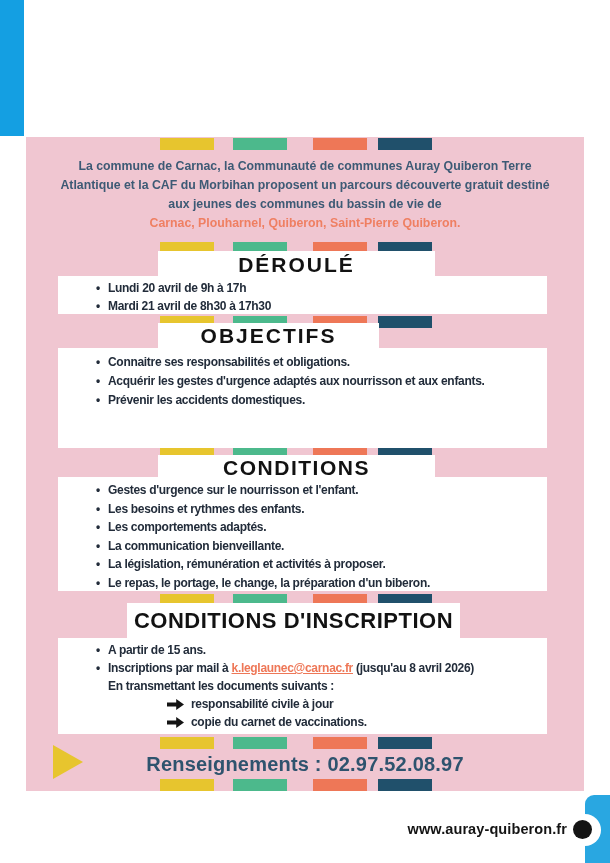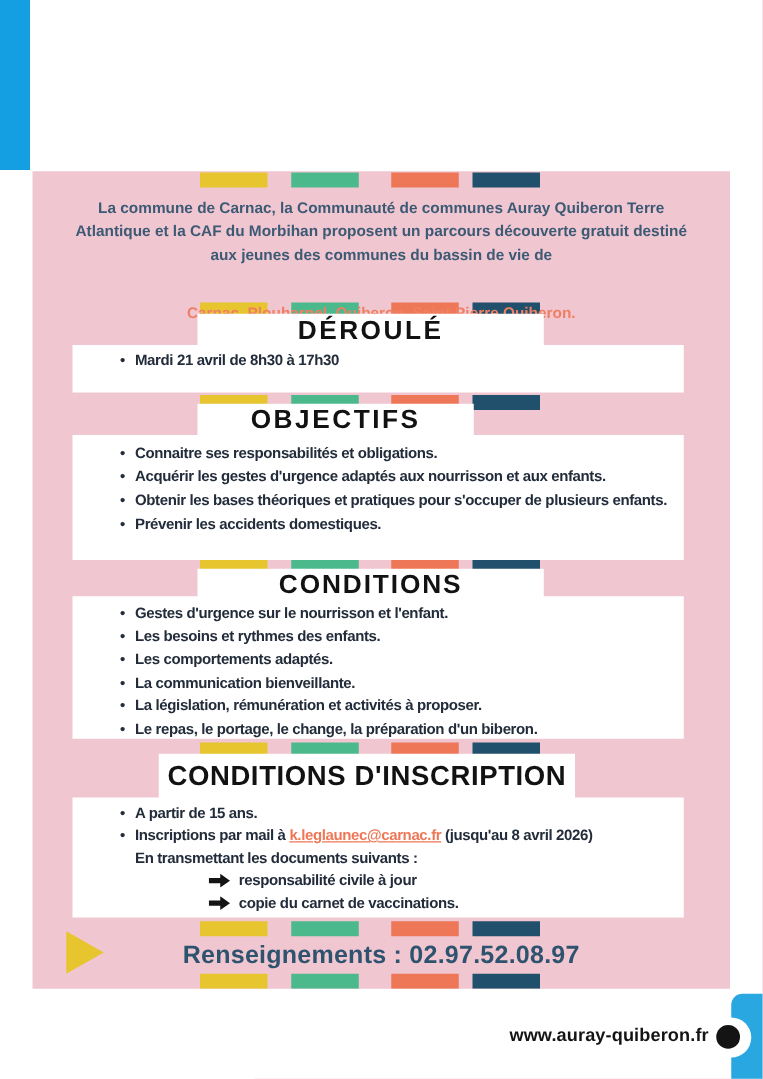--- a/index.html
+++ b/index.html
@@ -23,21 +23,21 @@
   .dash.y{left:134px;background:#e7c52e;}
   .dash.g{left:207px;background:#4cb98c;}
   .dash.c{left:287px;background:#ee7757;}
   .dash.n{left:352px;background:#20506b;}
   .r1{top:1px}.r2{top:105px}.r3{top:179px}.r4{top:311px}.r5{top:457px}.r6{top:600px}.r7{top:642px}
 
   
   .intro{position:absolute;top:20px;left:0;width:100%;text-align:center;
          font-size:12.3px;font-weight:bold;line-height:19px;color:#3d5a75;}
   .intro .line{white-space:nowrap;}
-  .intro .hl{color:#ef7f62;white-space:nowrap;margin-top:27px;}
+  .intro .hl{color:#ef7f62;white-space:nowrap;}
 
   
   .title-box{position:absolute;background:#ffffff;display:flex;align-items:center;justify-content:center;
              font-weight:bold;color:#121212;z-index:2;}
   #t-deroule   {left:132px;top:114px;width:277px;height:27px;font-size:21px;letter-spacing:2px;text-align:right;}
   #t-objectifs {left:132px;top:186px;width:221px;height:26px;font-size:21px;letter-spacing:2px;}
   #t-programme {left:132px;top:318px;width:277px;height:26px;font-size:21px;letter-spacing:1.5px;}
   #t-conditions{left:101px;top:466px;width:333px;height:36px;font-size:22px;letter-spacing:.5px;}
 
   
@@ -122,30 +122,30 @@
   <div class="intro">
     <div class="line">La commune de Carnac, la Communauté de communes Auray Quiberon Terre</div>
     <div class="line">Atlantique et la CAF du Morbihan proposent un parcours découverte gratuit destiné</div>
     <div class="line">aux jeunes des communes du bassin de vie de</div>
     <div class="hl">Carnac, Plouharnel, Quiberon, Saint-Pierre Quiberon.</div>
   </div>
 
   <div class="title-box" id="t-deroule">DÉROULÉ</div>
   <div class="content-box" id="b1">
     <ul class="blist">
+      <li>Lundi 20 avril de 9h à 17h</li>
       <li>Mardi 21 avril de 8h30 à 17h30</li>
     </ul>
   </div>
 
   <div class="title-box" id="t-objectifs">OBJECTIFS</div>
   <div class="content-box" id="b2">
     <ul class="blist">
       <li>Connaitre ses responsabilités et obligations.</li>
       <li>Acquérir les gestes d'urgence adaptés aux nourrisson et aux enfants.</li>
-      <li>Obtenir les bases théoriques et pratiques pour s'occuper de plusieurs enfants.</li>
       <li>Prévenir les accidents domestiques.</li>
     </ul>
   </div>
 
   <div class="title-box" id="t-programme">CONDITIONS</div>
   <div class="content-box" id="b3">
     <ul class="blist">
       <li>Gestes d'urgence sur le nourrisson et l'enfant.</li>
       <li>Les besoins et rythmes des enfants.</li>
       <li>Les comportements adaptés.</li>

